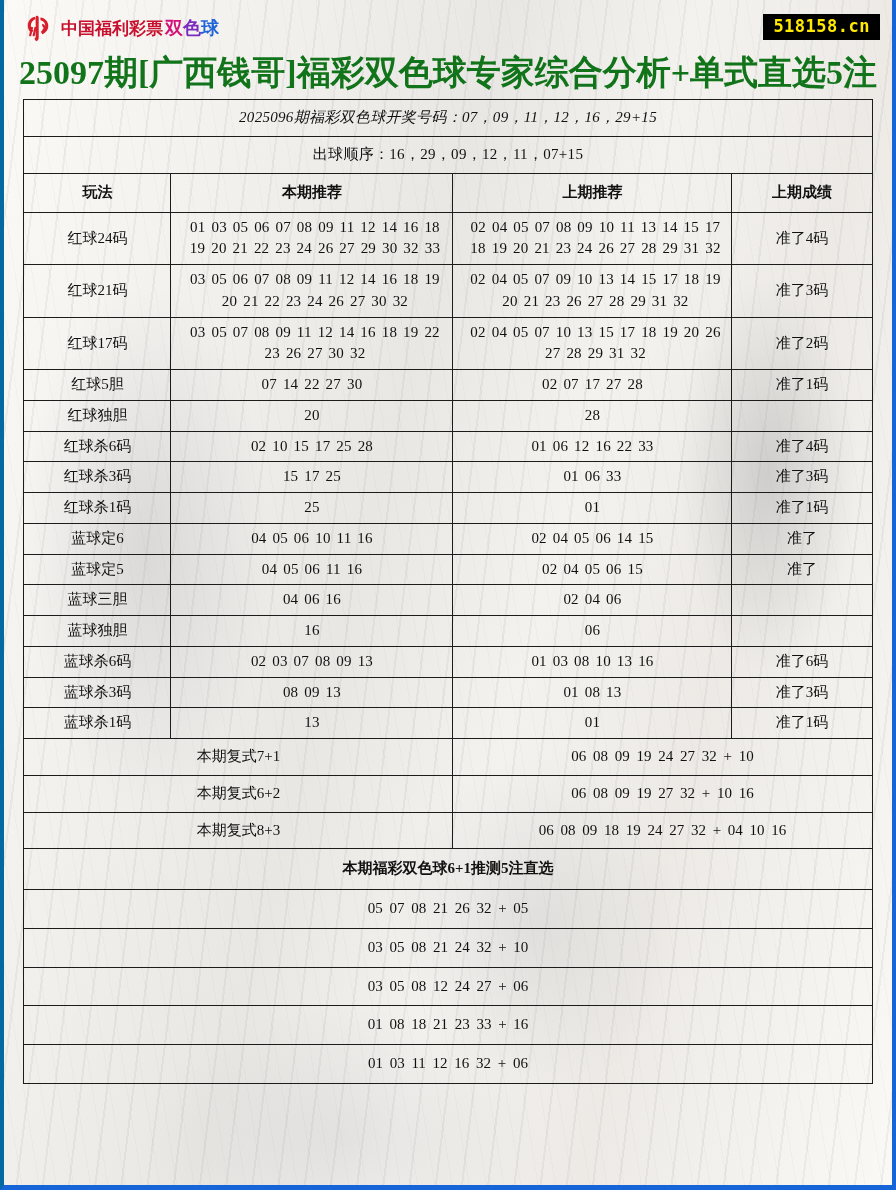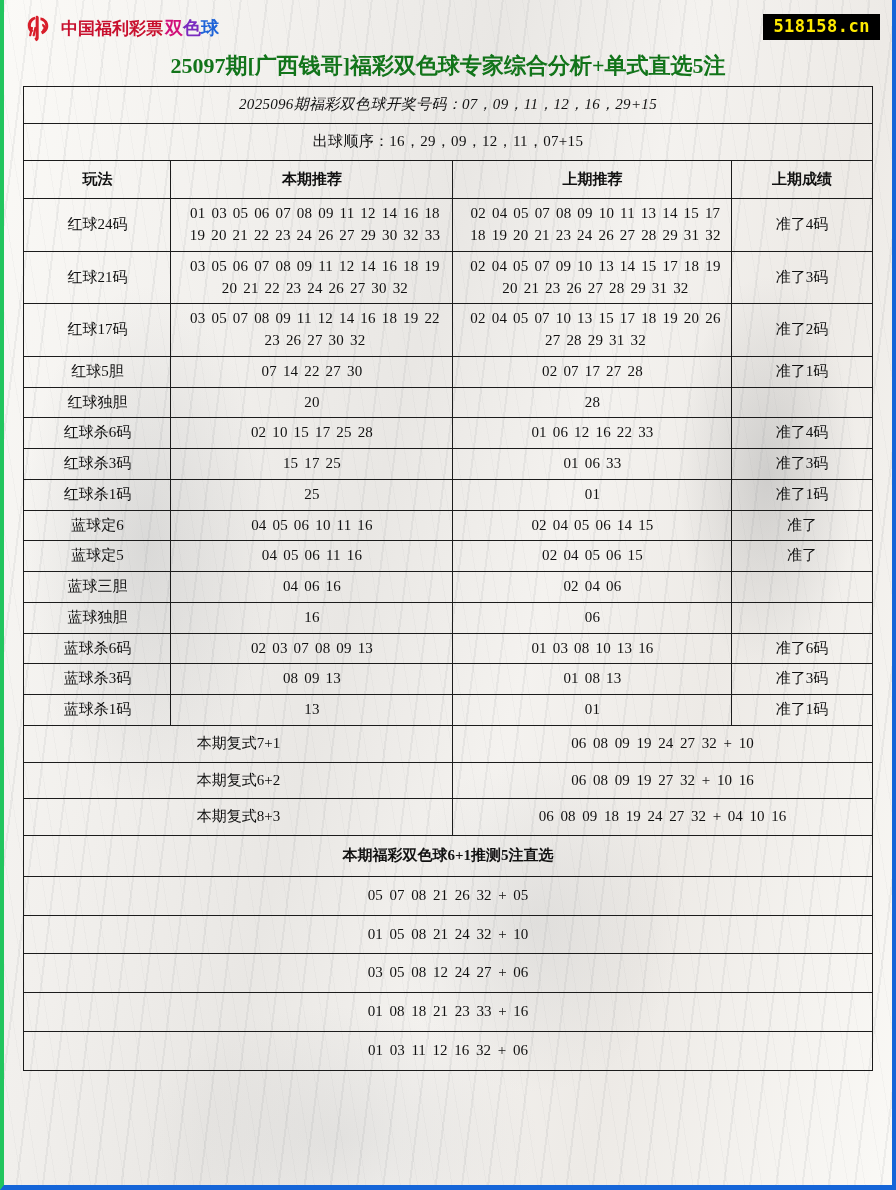--- a/index.html
+++ b/index.html
@@ -13,21 +13,21 @@
     background: #ffffff;
     overflow: hidden;
   }
 
   
   #page {
     position: relative;
     width: 896px;
     height: 1190px;
     box-sizing: border-box;
-    border-left: 4px solid #22c55e;
+    border-left: 4px solid #0369a1;
     border-right: 4px solid #1565d8;
     border-bottom: 5px solid #1565d8;
     background-color: #f7f6f2;
     overflow: hidden;
   }
 
   
   #bg-texture {
     position: absolute;
     inset: 0;
@@ -102,21 +102,21 @@
     padding: 4px 10px 5px 10px;
     letter-spacing: 0.5px;
     line-height: 1;
   }
 
   
   #page-title {
     text-align: center;
     color: #12741a;
     font-family: "Liberation Serif", "DejaVu Serif", serif;
-    font-size: 22px;
+    font-size: 34px;
     font-weight: bold;
     line-height: 1.1;
     padding: 0 0 8px 0;
     white-space: nowrap;
   }
 
   
   #main-table {
     width: 848px;
     margin: 0 auto;
@@ -355,21 +355,21 @@
             <td class="t-fushi-label" colspan="2">本期复式8+3</td>
             <td class="t-fushi-nums" colspan="2">06  08  09  18  19  24  27  32  +  04  10  16</td>
           </tr>
           <tr>
             <td class="t-section-title" colspan="4">本期福彩双色球6+1推测5注直选</td>
           </tr>
           <tr>
             <td class="t-pick" colspan="4">05  07  08  21  26  32  +  05</td>
           </tr>
           <tr>
-            <td class="t-pick" colspan="4">01  05  08  21  24  32  +  10</td>
+            <td class="t-pick" colspan="4">03  05  08  21  24  32  +  10</td>
           </tr>
           <tr>
             <td class="t-pick" colspan="4">03  05  08  12  24  27  +  06</td>
           </tr>
           <tr>
             <td class="t-pick" colspan="4">01  08  18  21  23  33  +  16</td>
           </tr>
           <tr>
             <td class="t-pick" colspan="4">01  03  11  12  16  32  +  06</td>
           </tr>

